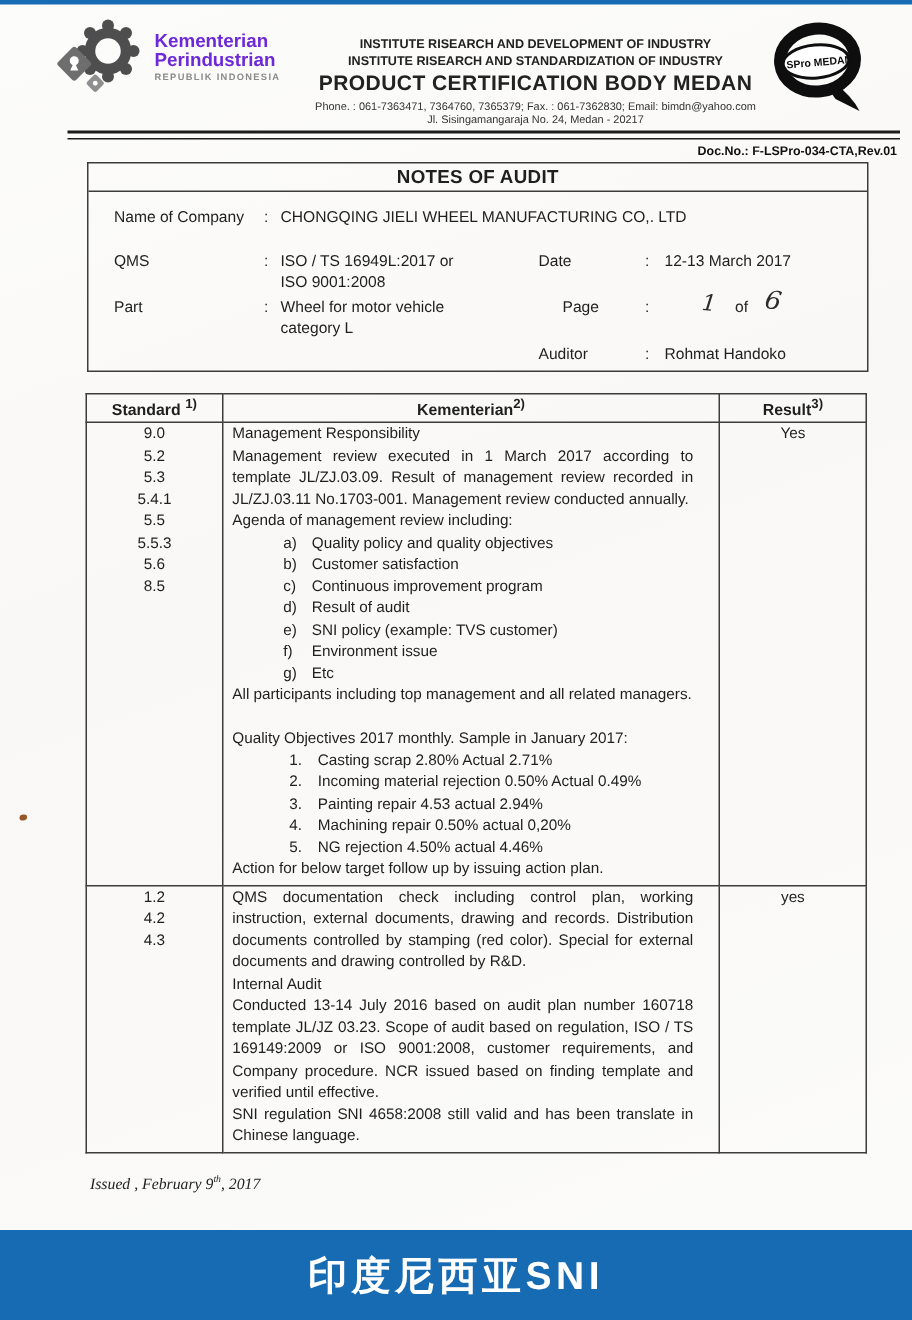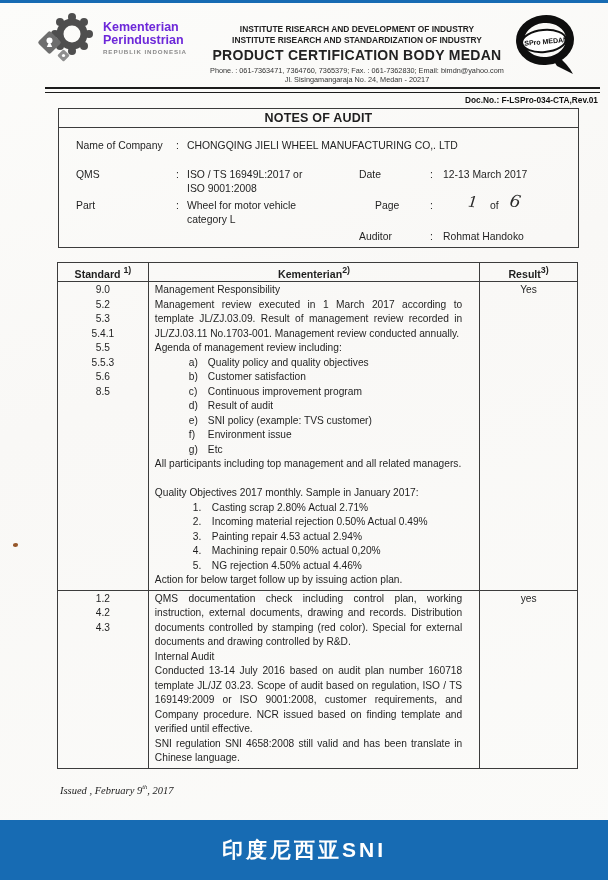--- a/index.html
+++ b/index.html
@@ -48,21 +48,21 @@
   .li .mk{width:19px;flex:0 0 auto;}
   .blank{height:14.5px;}
   .row1{height:308px;} .row2{height:174px;}
 
   
   .issued{position:absolute;left:60px;top:783px;font-family:"Liberation Serif",serif;font-style:italic;font-size:10.5px;color:#222;}
   .issued sup{font-size:6.5px;}
   .speck{position:absolute;left:13px;top:543px;width:5px;height:4px;background:#96572a;border-radius:60% 40% 55% 45%;}
   .banner{position:absolute;left:0;top:820px;width:608px;height:60px;background:#176bb3;
     display:flex;align-items:center;justify-content:center;}
-  .banner-text{color:#fff;font-weight:bold;font-size:21px;letter-spacing:3px;}
+  .banner-text{color:#fff;font-weight:bold;font-size:26px;letter-spacing:3px;}
 </style>
 </head>
 <body>
 
 <div class="top-strip"></div>
 
 <div class="header">
   <div class="logo-left">
     <span>
       <svg width="62" height="52" viewBox="0 0 62 52">

